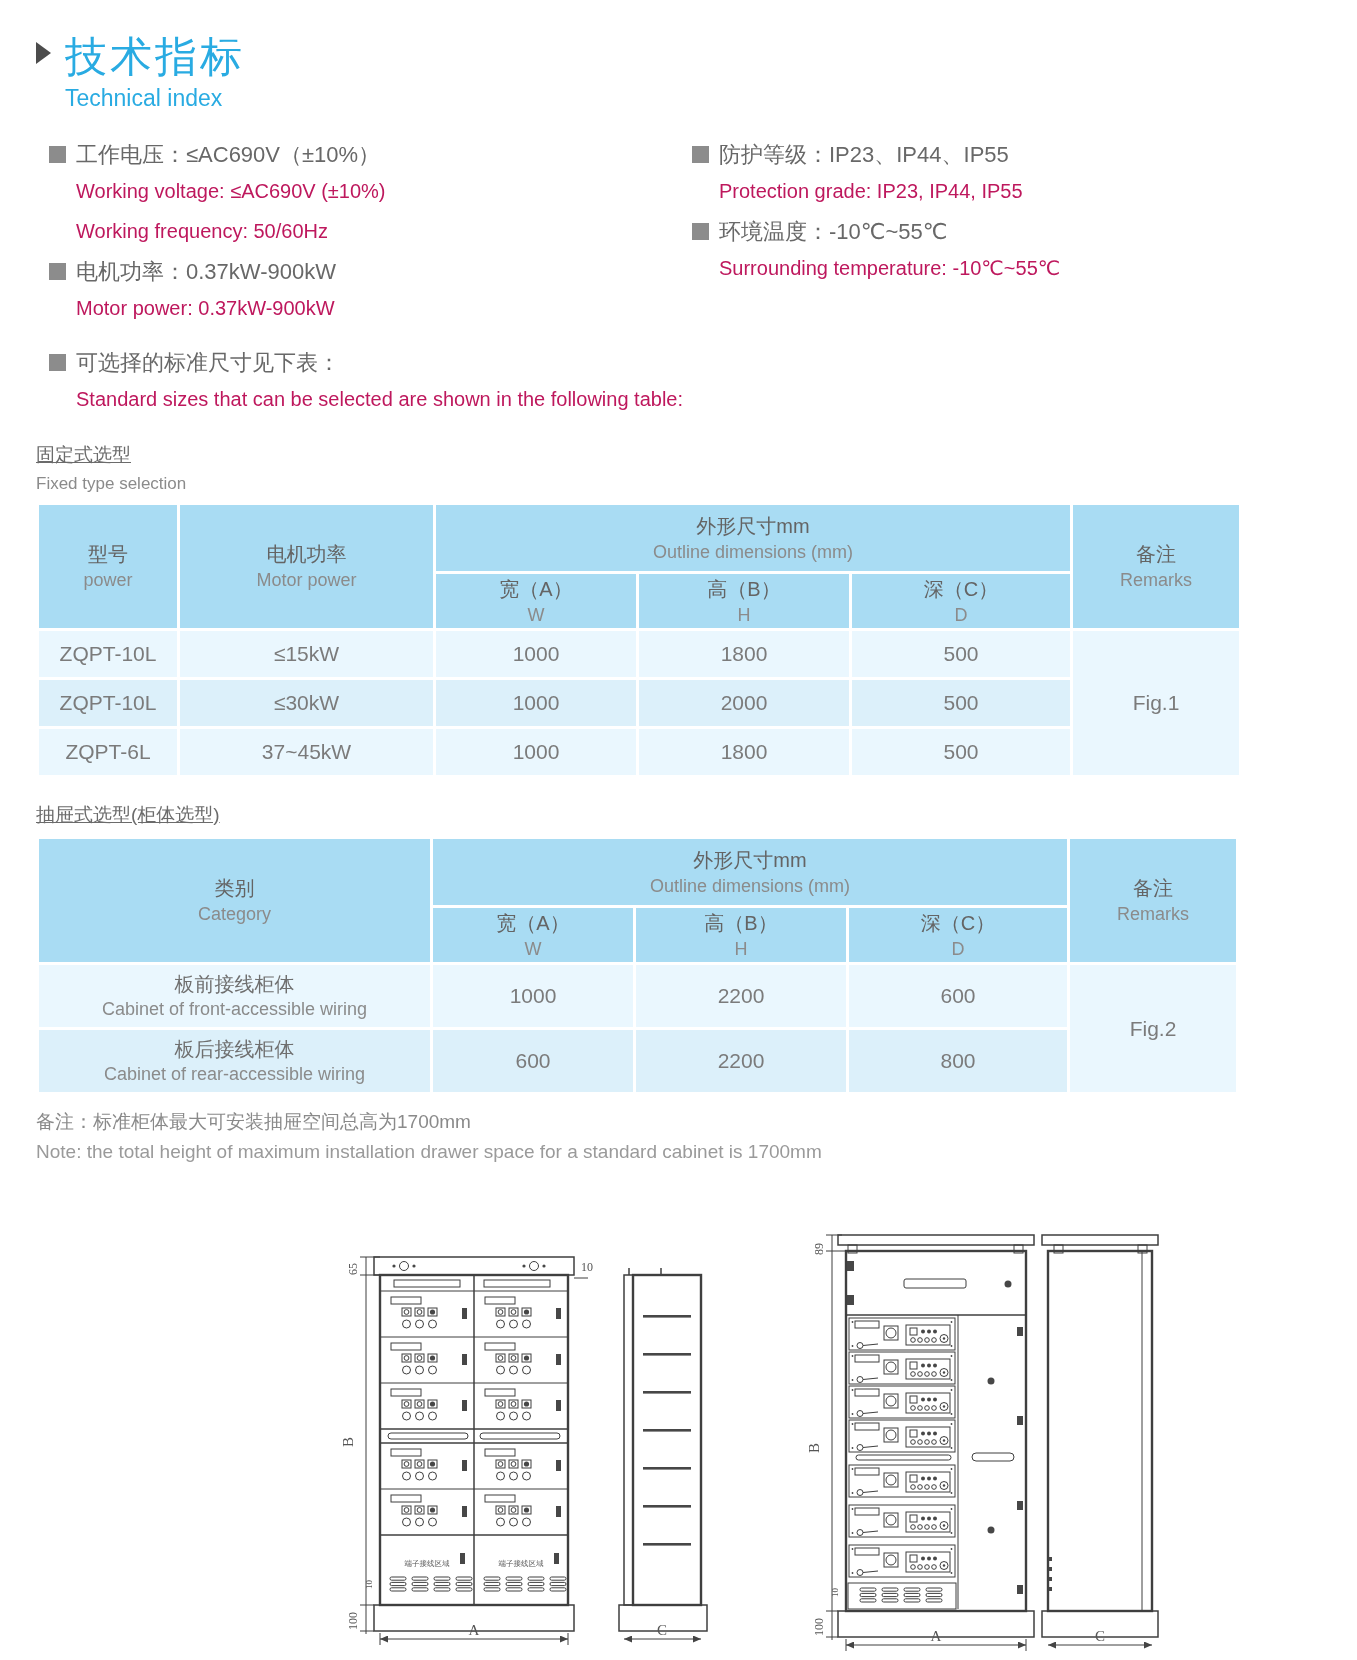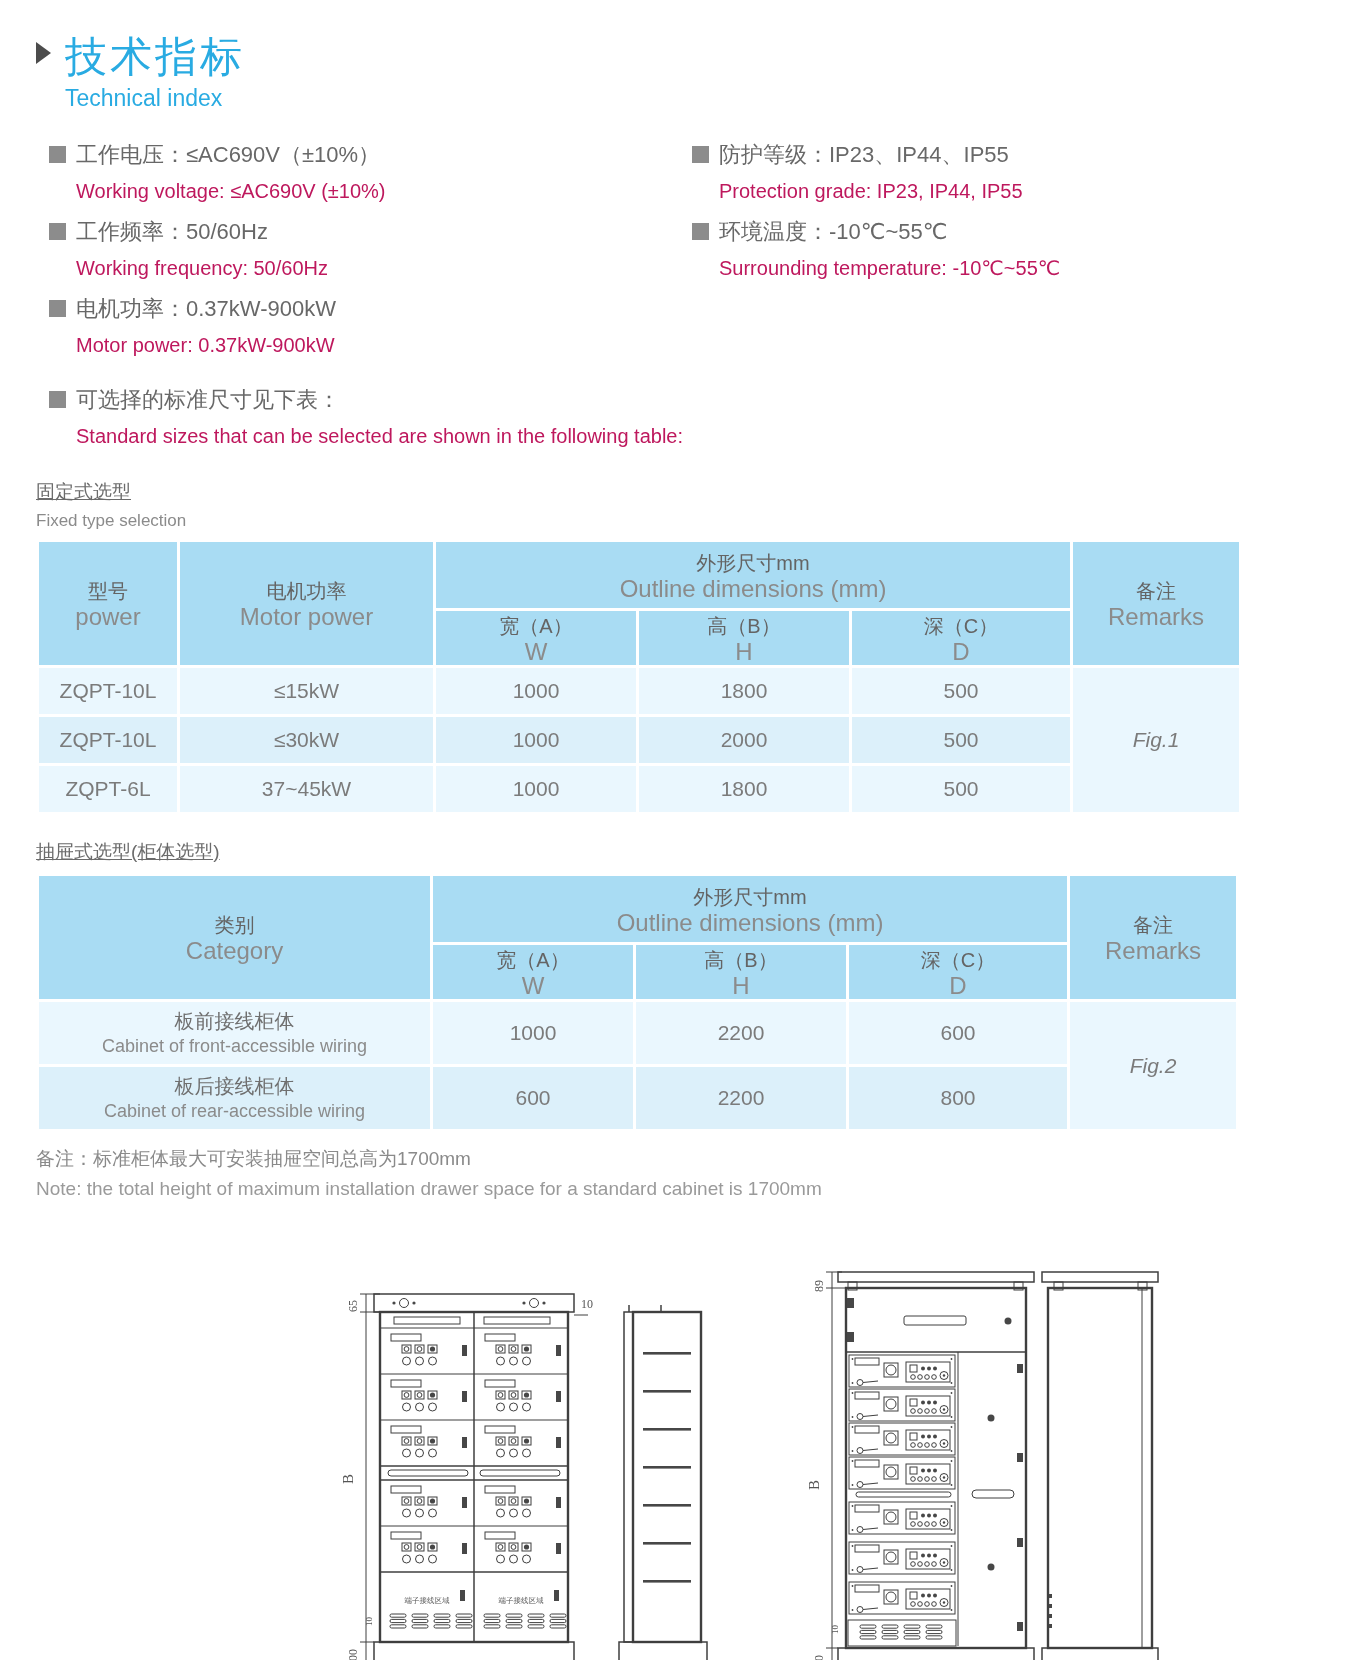--- a/index.html
+++ b/index.html
@@ -25,27 +25,27 @@
   
   .section{margin-top:24px;}
   .section-cn{font-size:19px;color:#6b6b6b;text-decoration:underline;}
   .section-en{font-size:17px;color:#8b8b8b;margin-top:6px;}
 
   
   table.spec-table{border-collapse:separate;border-spacing:3px;width:1197px;margin-top:8px;table-layout:fixed;}
   table.spec-table th,table.spec-table td{text-align:center;vertical-align:middle;font-weight:normal;padding:0;}
   th.hcell{background:#a9dcf3;}
   .hc-cn{font-size:20px;color:#646464;line-height:27px;}
-  .hc-en{font-size:24px;color:#8b8b8b;line-height:24px;}
+  .hc-en{font-size:18px;color:#8b8b8b;line-height:24px;}
   tr.hrow1 th{height:66px;}
   tr.hrow2 th{height:54px;}
   td.vcell{font-size:21px;color:#7b7b7b;}
   tr.r-a td{background:#eaf7fe;}
   tr.r-b td{background:#dcf0fa;}
-  td.remark{background:#e4f4fc;font-size:21px;color:#7b7b7b;font-style:italic;}
+  td.remark{background:#e4f4fc;font-size:21px;color:#7b7b7b;}
   #fixed-table tbody tr{height:46px;}
   #drawer-table tbody tr{height:62px;}
   .cat-cn{font-size:20px;color:#6f6f6f;line-height:26px;}
   .cat-en{font-size:18px;color:#8b8b8b;line-height:24px;}
 
   
   .note{margin-top:12px;}
   .note-cn{font-size:19px;color:#8a8a8a;line-height:30px;}
   .note-en{font-size:19px;color:#9a9a9a;line-height:30px;}
 
@@ -77,24 +77,20 @@
   <div class="specs">
     <div class="spec-col-left">
       <div class="spec-item">
         <div class="spec-cn">
             <span class="bullet"></span>
             <span>工作电压：≤AC690V（±10%）</span>
           </div>
         <div class="spec-en">Working voltage: ≤AC690V (±10%)</div>
       </div>
       <div class="spec-item">
-        <div class="spec-cn">
-            <span class="bullet"></span>
-            <span>工作频率：50/60Hz</span>
-          </div>
         <div class="spec-en">Working frequency: 50/60Hz</div>
       </div>
       <div class="spec-item">
         <div class="spec-cn">
             <span class="bullet"></span>
             <span>电机功率：0.37kW-900kW</span>
           </div>
         <div class="spec-en">Motor power: 0.37kW-900kW</div>
       </div>
     </div>

